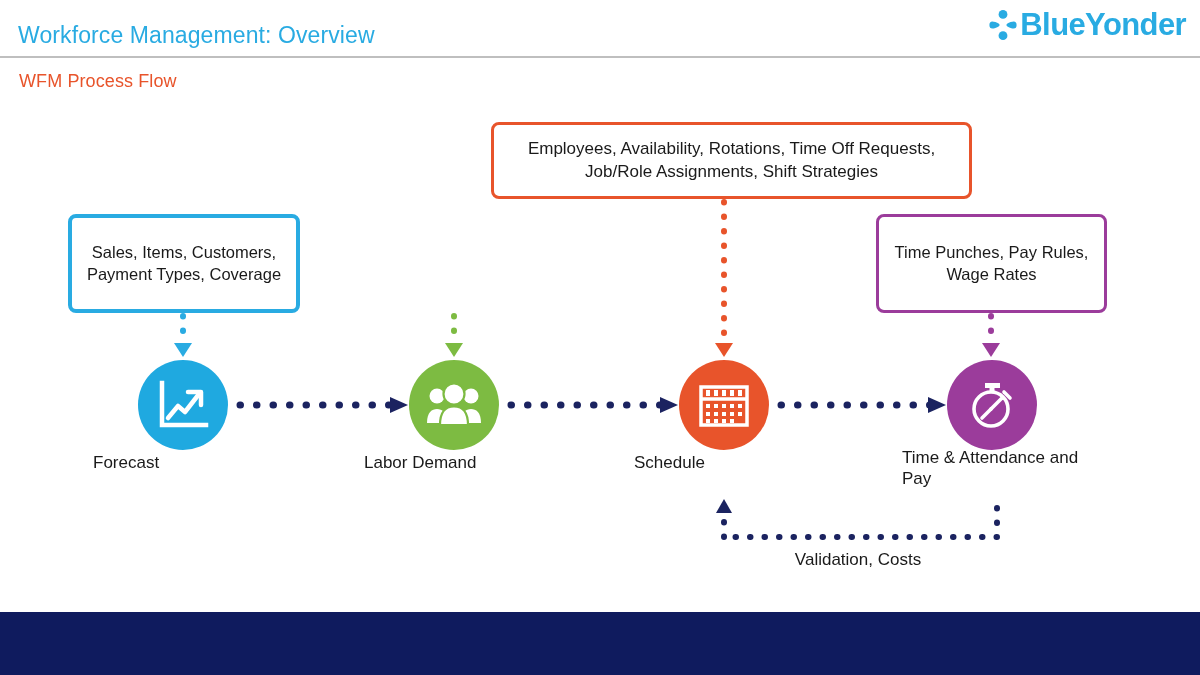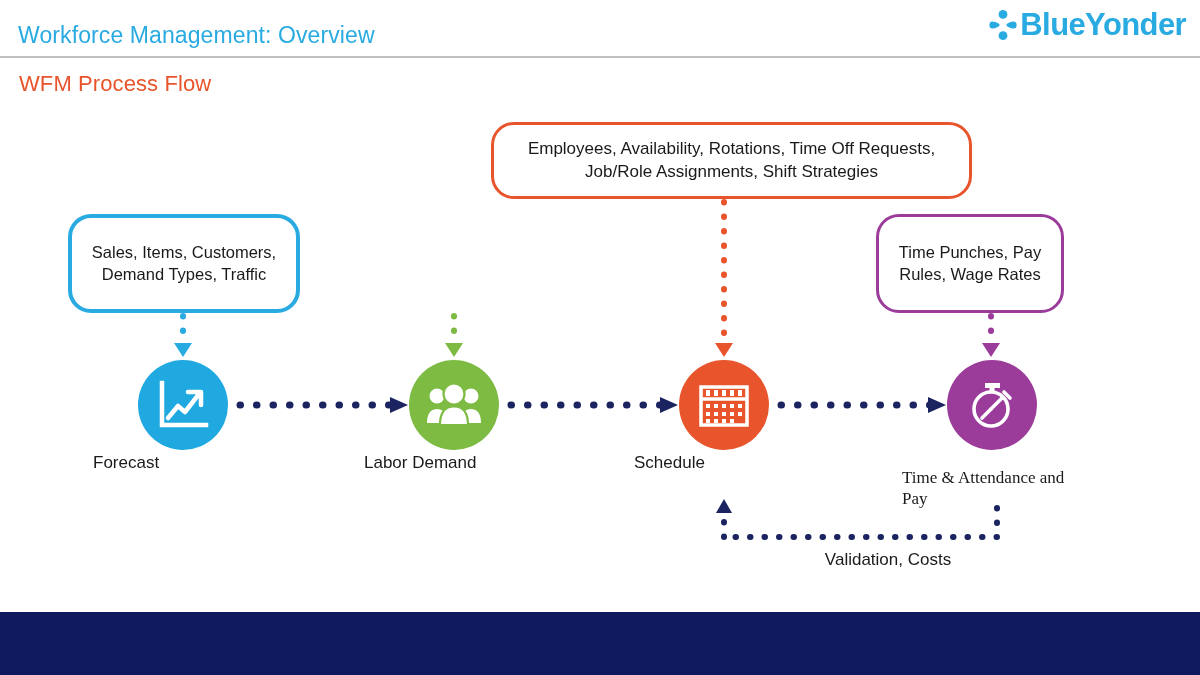--- a/index.html
+++ b/index.html
@@ -29,65 +29,65 @@
   }
   .logo-mark { width: 34px; height: 34px; display:block; }
   .logo-text {
     font-size: 31px; color: #29ABE2; font-weight: 700;
     letter-spacing: -0.6px; line-height: 34px; white-space: nowrap;
   }
 
   
   .section-title {
     position: absolute; left: 19px; top: 71px;
-    font-size: 22px; color: #E8542B; font-weight: 400;
+    font-size: 18px; color: #E8542B; font-weight: 400;
     letter-spacing: .1px;
   }
 
   
   .canvas { position: absolute; left:0; top: 100px; width: 1200px; height: 512px; }
   .svg-layer { position:absolute; left:0; top:0; width:1200px; height:512px; }
 
   
   .box {
     position: absolute; background: #ffffff;
-    border-radius: 23px; border-style: solid;
+    border-radius: 8px; border-style: solid;
     display: flex; align-items: center; justify-content: center;
     text-align: center; color: #1a1a1a; font-size: 16.5px; line-height: 1.32;
     padding: 4px 10px;
   }
 
   .box-top    { left: 491px; top: 22px;  width: 481px; height: 77px;  border-width: 3px; border-color: #E8542B; font-size: 17px; }
   .box-blue   { left: 68px;  top: 114px; width: 232px; height: 99px;  border-width: 4px; border-color: #29ABE2; }
   .box-green  { left: 339px; top: 114px; width: 231px; height: 99px;  border-width: 3px; border-color: #7DBB42; }
-  .box-purple { left: 876px; top: 114px; width: 188px; height: 99px;  border-width: 3px; border-color: #9B3C9B; }
+  .box-purple { left: 876px; top: 114px; width: 231px; height: 99px;  border-width: 3px; border-color: #9B3C9B; }
 
   
   .circle {
     position: absolute; width: 90px; height: 90px; border-radius: 50%;
     display: flex; align-items: center; justify-content: center;
   }
   .c-forecast { left: 138px; top: 260px; background: #1FA9E0; }
   .c-labor    { left: 409px; top: 260px; background: #7DBB42; }
   .c-sched    { left: 679px; top: 260px; background: #E8542B; }
   .c-time     { left: 947px; top: 260px; background: #9B3C9B; }
   .circle svg { display:block; }
 
   
   .node-label {
     position: absolute; color: #1a1a1a;
     font-size: 17px; line-height: 1.22;
   }
   .nl-forecast { left: 93px;  top: 353px; width: 180px; }
   .nl-labor    { left: 364px; top: 353px; width: 180px; }
   .nl-sched    { left: 634px; top: 353px; width: 180px; }
-  .nl-time     { left: 902px; top: 368px; width: 180px; font-family: Liberation Serif, serif; }
+  .nl-time     { left: 902px; top: 348px; width: 180px; }
 
   .loop-label {
-    position: absolute; left: 778px; top: 450px; width: 220px;
+    position: absolute; left: 748px; top: 450px; width: 220px;
     text-align: center; font-size: 17px; color: #1a1a1a;
   }
 
   
   .bottombar {
     position: absolute; left: 0; top: 612px; width: 1200px; height: 63px;
     background: #0F1B5E;
   }
 </style>
 </head>
@@ -138,21 +138,21 @@
 
       <g stroke="#1B2360" stroke-width="6" stroke-linecap="round" stroke-dasharray="0.5 14" fill="none">
         <line x1="997" y1="408" x2="997" y2="437"></line>
         <line x1="997" y1="437" x2="724" y2="437"></line>
         <line x1="724" y1="437" x2="724" y2="413"></line>
       </g>
       <polygon points="716,413 732,413 724,399" fill="#1B2360"></polygon>
     </svg>
 
     <div class="box box-top">Employees, Availability, Rotations, Time Off Requests, Job/Role Assignments, Shift Strategies</div>
-    <div class="box box-blue">Sales, Items, Customers, Demand Types, Traffic</div>
+    <div class="box box-blue">Sales, Items, Customers, Payment Types, Coverage</div>
     <div class="box box-purple">Time Punches, Pay Rules, Wage Rates</div>
 
     <div class="circle c-forecast">
       <svg width="52" height="50" viewBox="0 0 52 50">
         <path d="M5 3 L5 45 L49 45" stroke="#fff" stroke-width="4.5" fill="none" stroke-linecap="square"></path>
         <polyline points="11,38 21,26 28,32 42,14" stroke="#fff" stroke-width="4.5" fill="none" stroke-linejoin="round" stroke-linecap="round"></polyline>
         <polyline points="31,12 44,12 44,25" stroke="#fff" stroke-width="4.5" fill="none" stroke-linejoin="round" stroke-linecap="round"></polyline>
       </svg>
     </div>
 

